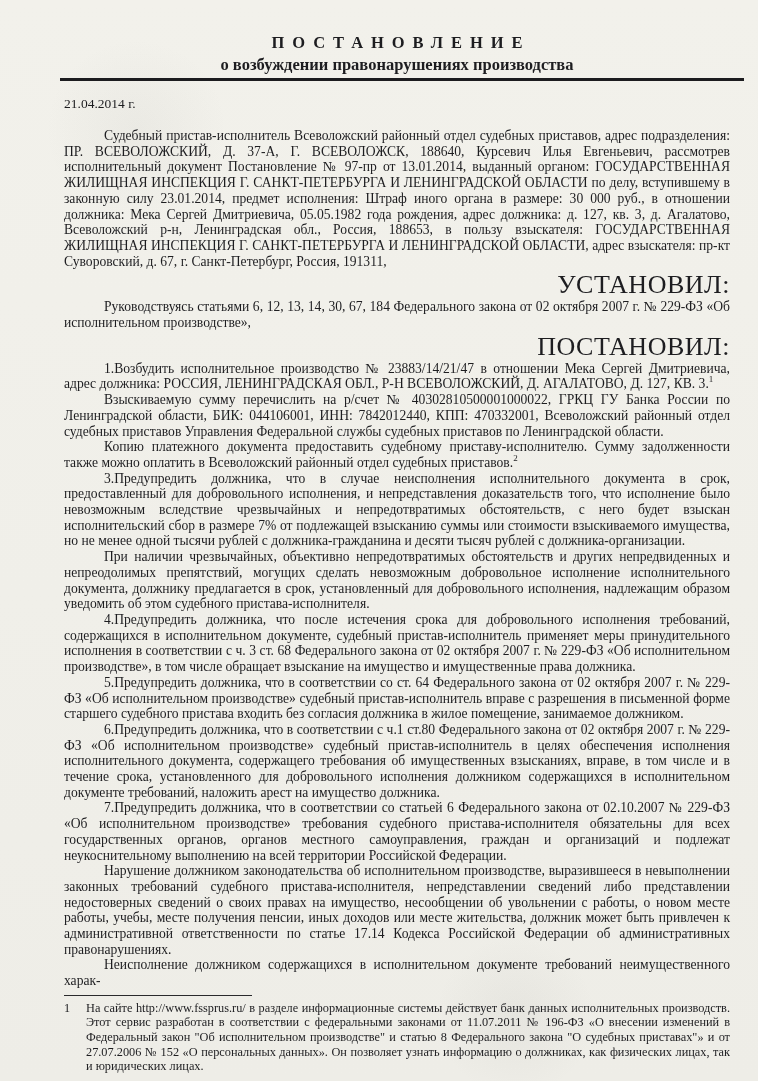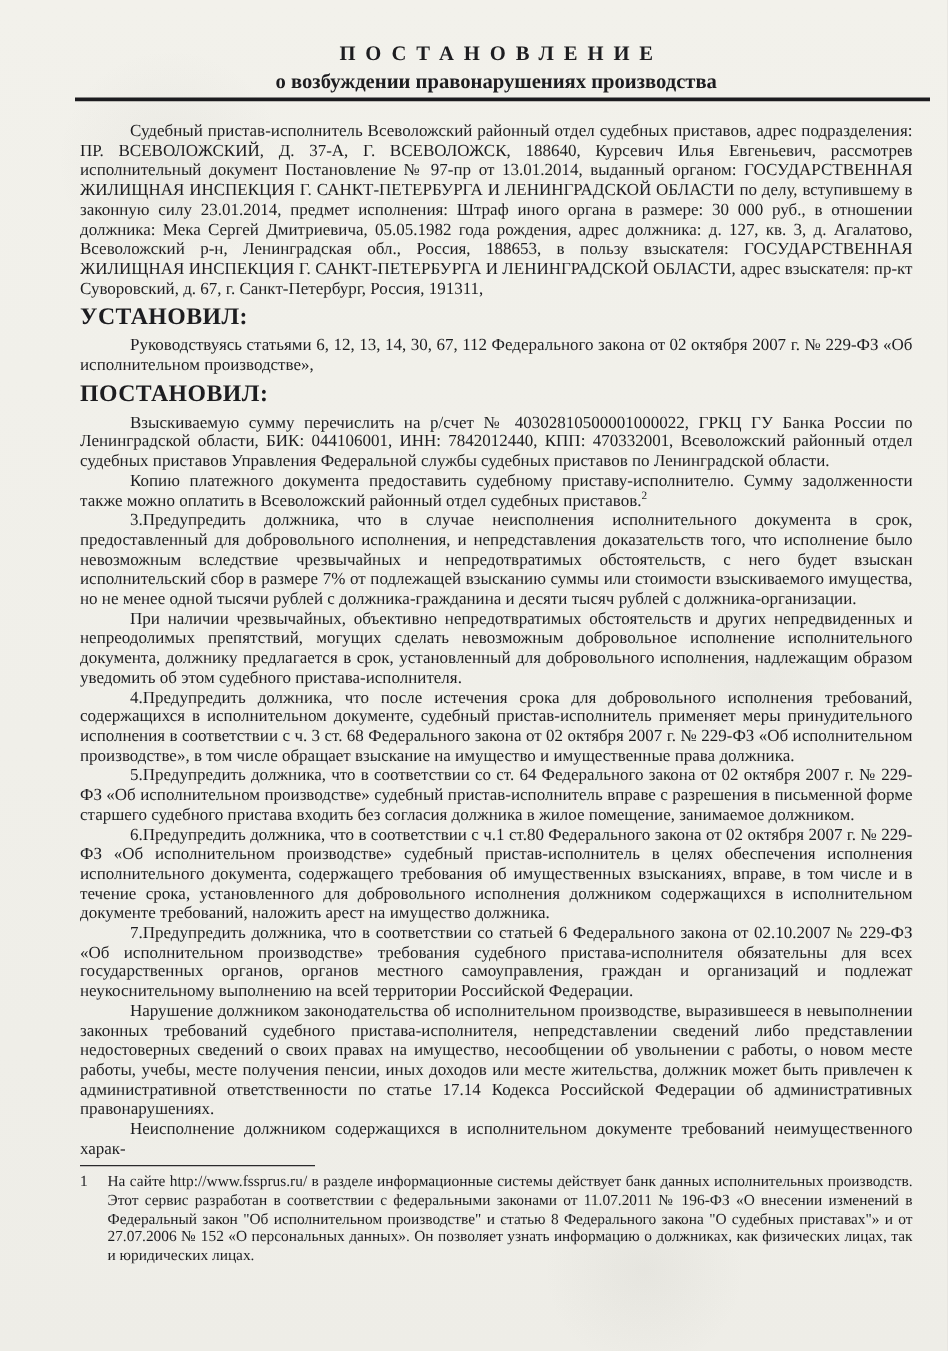--- a/index.html
+++ b/index.html
@@ -40,22 +40,22 @@
   .body-text{margin-top:16px;}
   .para{
     margin:0;
     font-size:13.6px;line-height:15.7px;
     text-align:justify;
     text-indent:40px;
   }
   .para.fill{text-align-last:justify;}
   .section-heading{
     margin:3px 0 2px 0;
-    text-align:left;
-    font-size:19px;font-weight:bold;line-height:25px;
+    text-align:right;
+    font-size:26px;font-weight:normal;line-height:25px;
     letter-spacing:.02em;
   }
   .fn-ref{
     font-size:9px;line-height:0;
     vertical-align:super;
   }
   .footnotes{margin-top:6px;}
   .fn-rule{
     width:188px;height:0;
     border-top:1.6px solid #2a2a2c;
@@ -73,31 +73,33 @@
 
 <div class="page">
 
   <header class="doc-header">
     <h1 class="doc-title">ПОСТАНОВЛЕНИЕ</h1>
     <h2 class="doc-subtitle">о возбуждении правонарушениях производства</h2>
   </header>
 
   <div class="header-rule"></div>
 
+  <div class="doc-date">21.04.2014 г.</div>
 
   <div class="body-text">
 
     <p class="para">Судебный пристав-исполнитель Всеволожский районный отдел судебных приставов, адрес подразделения: ПР. ВСЕВОЛОЖСКИЙ, Д. 37-А, Г. ВСЕВОЛОЖСК, 188640, Курсевич Илья Евгеньевич, рассмотрев исполнительный документ Постановление № 97-пр от 13.01.2014, выданный органом: ГОСУДАРСТВЕННАЯ ЖИЛИЩНАЯ ИНСПЕКЦИЯ Г. САНКТ-ПЕТЕРБУРГА И ЛЕНИНГРАДСКОЙ ОБЛАСТИ по делу, вступившему в законную силу 23.01.2014, предмет исполнения: Штраф иного органа в размере: 30 000 руб., в отношении должника: Мека Сергей Дмитриевича, 05.05.1982 года рождения, адрес должника: д. 127, кв. 3, д. Агалатово, Всеволожский р-н, Ленинградская обл., Россия, 188653, в пользу взыскателя: ГОСУДАРСТВЕННАЯ ЖИЛИЩНАЯ ИНСПЕКЦИЯ Г. САНКТ-ПЕТЕРБУРГА И ЛЕНИНГРАДСКОЙ ОБЛАСТИ, адрес взыскателя: пр-кт Суворовский, д. 67, г. Санкт-Петербург, Россия, 191311,</p>
 
     <h3 class="section-heading">УСТАНОВИЛ:</h3>
 
-    <p class="para">Руководствуясь статьями 6, 12, 13, 14, 30, 67, 112 Федерального закона от 02 октября 2007 г. № 229-ФЗ «Об исполнительном производстве»,</p>
+    <p class="para">Руководствуясь статьями 6, 12, 13, 14, 30, 67, 184 Федерального закона от 02 октября 2007 г. № 229-ФЗ «Об исполнительном производстве»,</p>
 
     <h3 class="section-heading">ПОСТАНОВИЛ:</h3>
 
+    <p class="para"><span>1.Возбудить исполнительное производство № 23883/14/21/47 в отношении Мека Сергей Дмитриевича, адрес должника: РОССИЯ, ЛЕНИНГРАДСКАЯ ОБЛ., Р-Н ВСЕВОЛОЖСКИЙ, Д. АГАЛАТОВО, Д. 127, КВ. 3.</span><sup class="fn-ref">1</sup></p>
 
     <p class="para">Взыскиваемую сумму перечислить на р/счет № 40302810500001000022, ГРКЦ ГУ Банка России по Ленинградской области, БИК: 044106001, ИНН: 7842012440, КПП: 470332001, Всеволожский районный отдел судебных приставов Управления Федеральной службы судебных приставов по Ленинградской области.</p>
 
     <p class="para"><span>Копию платежного документа предоставить судебному приставу-исполнителю. Сумму задолженности также можно оплатить в Всеволожский районный отдел судебных приставов.</span><sup class="fn-ref">2</sup></p>
 
     <p class="para">3.Предупредить должника, что в случае неисполнения исполнительного документа в срок, предоставленный для добровольного исполнения, и непредставления доказательств того, что исполнение было невозможным вследствие чрезвычайных и непредотвратимых обстоятельств, с него будет взыскан исполнительский сбор в размере 7% от подлежащей взысканию суммы или стоимости взыскиваемого имущества, но не менее одной тысячи рублей с должника-гражданина и десяти тысяч рублей с должника-организации.</p>
     <p class="para">При наличии чрезвычайных, объективно непредотвратимых обстоятельств и других непредвиденных и непреодолимых препятствий, могущих сделать невозможным добровольное исполнение исполнительного документа, должнику предлагается в срок, установленный для добровольного исполнения, надлежащим образом уведомить об этом судебного пристава-исполнителя.</p>
     <p class="para">4.Предупредить должника, что после истечения срока для добровольного исполнения требований, содержащихся в исполнительном документе, судебный пристав-исполнитель применяет меры принудительного исполнения в соответствии с ч. 3 ст. 68 Федерального закона от 02 октября 2007 г. № 229-ФЗ «Об исполнительном производстве», в том числе обращает взыскание на имущество и имущественные права должника.</p>
     <p class="para">5.Предупредить должника, что в соответствии со ст. 64 Федерального закона от 02 октября 2007 г. № 229-ФЗ «Об исполнительном производстве» судебный пристав-исполнитель вправе с разрешения в письменной форме старшего судебного пристава входить без согласия должника в жилое помещение, занимаемое должником.</p>
     <p class="para">6.Предупредить должника, что в соответствии с ч.1 ст.80 Федерального закона от 02 октября 2007 г. № 229-ФЗ «Об исполнительном производстве» судебный пристав-исполнитель в целях обеспечения исполнения исполнительного документа, содержащего требования об имущественных взысканиях, вправе, в том числе и в течение срока, установленного для добровольного исполнения должником содержащихся в исполнительном документе требований, наложить арест на имущество должника.</p>

